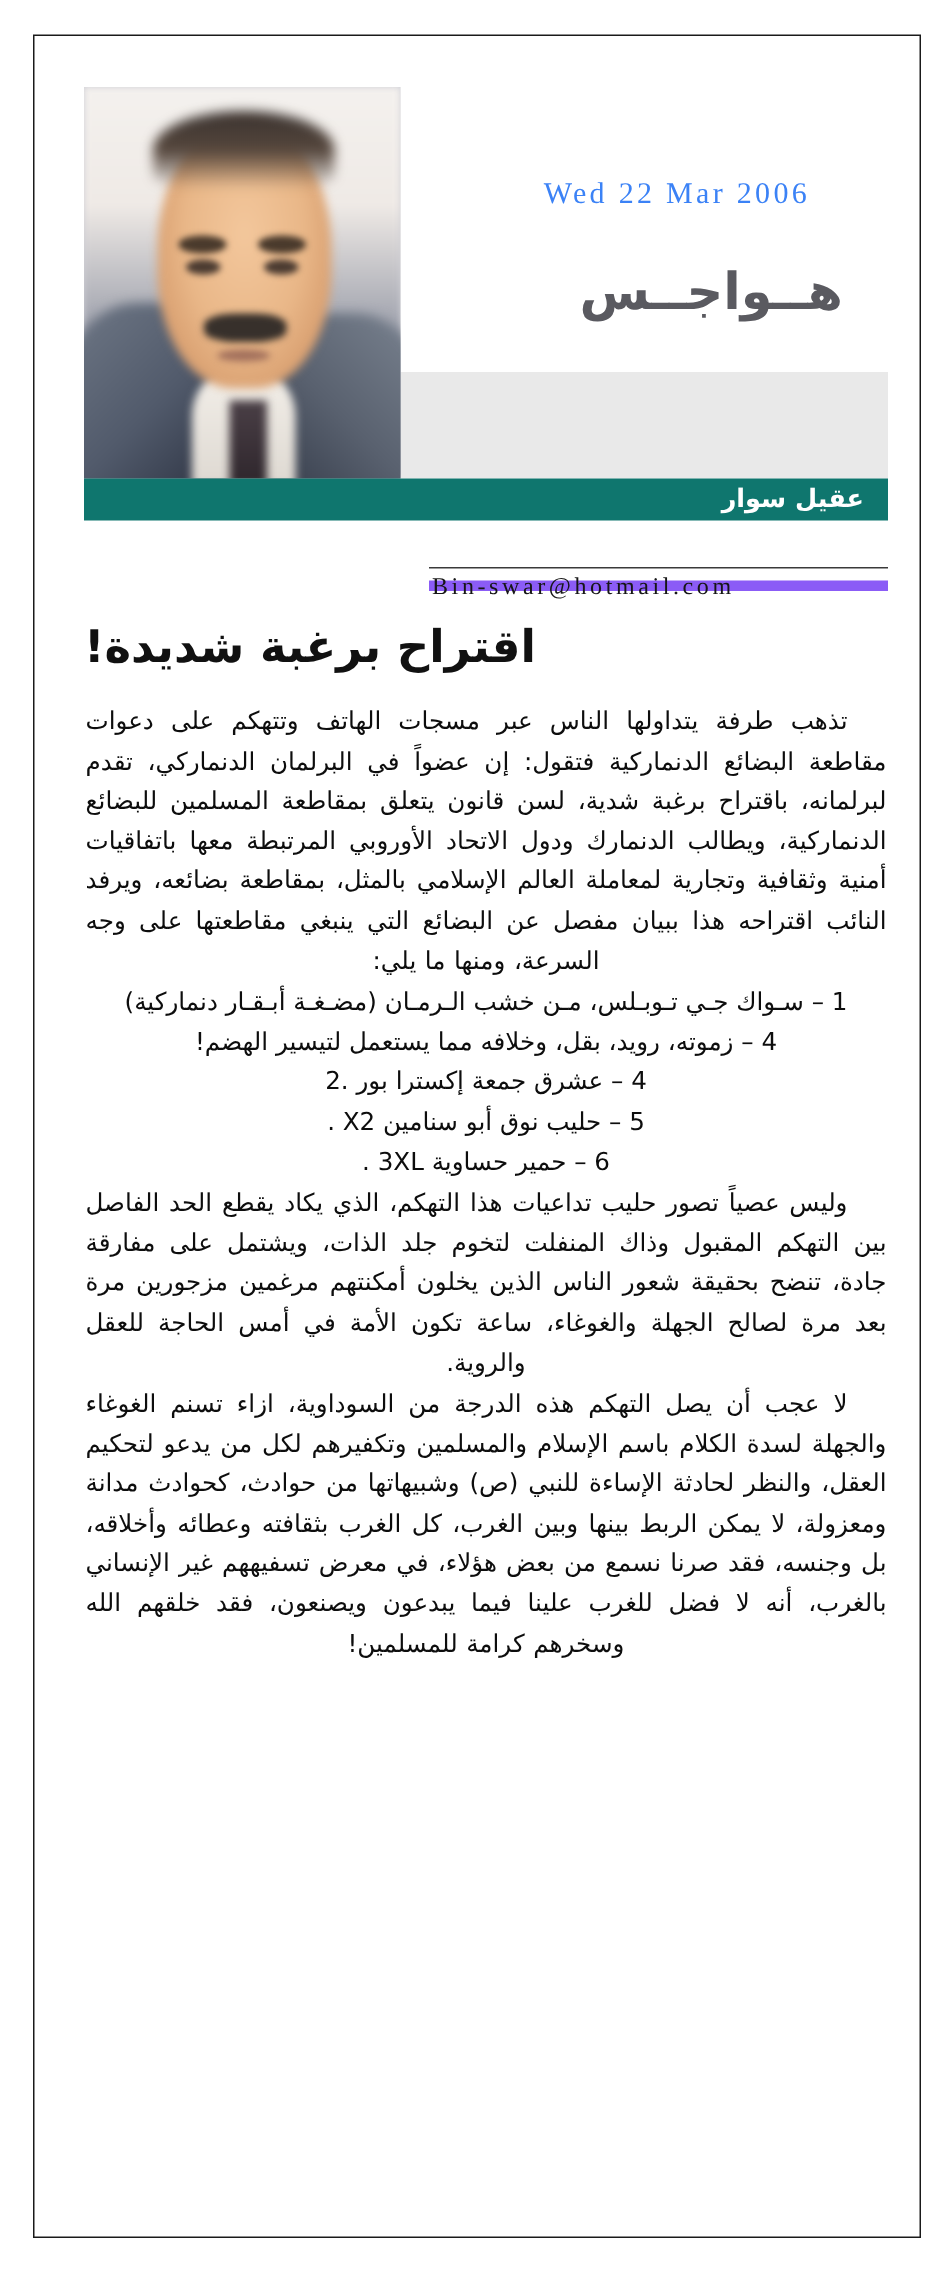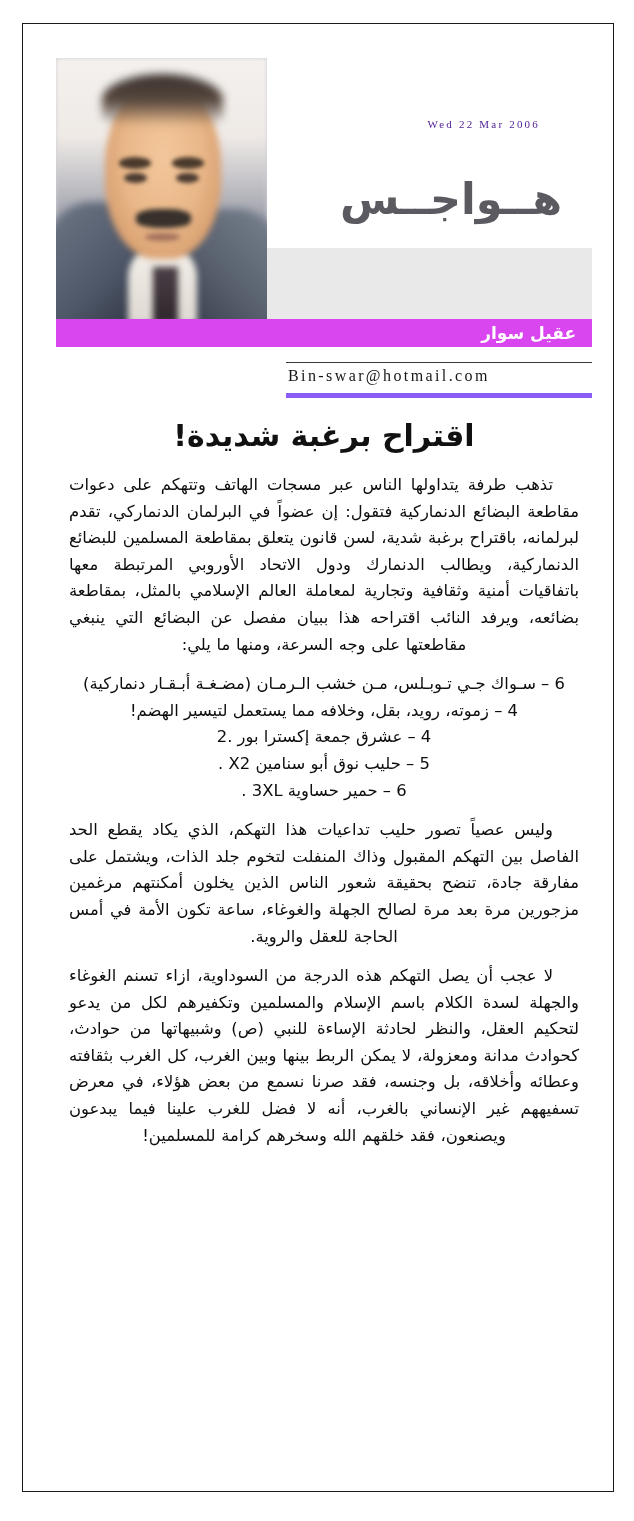--- a/index.html
+++ b/index.html
@@ -151,33 +151,33 @@
     top: 0;
     width: 536px;
     height: 261px;
   }
 
   .dateline {
     position: absolute;
     right: 52px;
     top: 60px;
     font-family: "Liberation Serif", "DejaVu Serif", serif;
-    font-size: 11px;
+    font-size: 20px;
     letter-spacing: 2.2px;
-    color: #4c1d95;
+    color: #3b82f6;
     white-space: nowrap;
     direction: ltr;
   }
 
   .brand {
     position: absolute;
     right: 30px;
     top: 120px;
     font-family: "DejaVu Sans", sans-serif;
-    font-size: 43px;
+    font-size: 34px;
     font-weight: 700;
     color: #5a5a60;
     letter-spacing: -1px;
     white-space: nowrap;
     line-height: 1;
   }
 
   .gray-band {
     position: absolute;
     left: 211px;
@@ -186,42 +186,42 @@
     height: 71px;
     background: #e9e9e9;
   }
 
   .author-band {
     position: absolute;
     left: 0;
     top: 261px;
     width: 536px;
     height: 28px;
-    background: #d946ef;
+    background: #0f766e;
   }
   .author-name {
     position: absolute;
     right: 16px;
     top: 2px;
     color: #ffffff;
     font-size: 17px;
     font-weight: 700;
     font-family: "DejaVu Sans", sans-serif;
     line-height: 24px;
     white-space: nowrap;
   }
 
   
   .email-block {
     position: relative;
-    margin-top: 16px;
+    margin-top: 32px;
     width: 306px;
-    height: 36px;
+    height: 16px;
     border-top: 1px solid #3a3a3a;
-    border-bottom: 5px solid #8b5cf6;
+    border-bottom: 7px solid #8b5cf6;
     box-sizing: border-box;
   }
   .email-text {
     position: absolute;
     left: 2px;
     top: 4px;
     direction: ltr;
     font-family: "Liberation Serif", "DejaVu Serif", serif;
     font-size: 16px;
     letter-spacing: 2.4px;
@@ -229,38 +229,38 @@
     white-space: nowrap;
   }
 
   
   .article {
     margin-top: 20px;
     width: 536px;
   }
 
   .article-title {
-    text-align: center;
+    text-align: left;
     font-family: "DejaVu Sans", sans-serif;
     font-size: 30px;
     font-weight: 700;
     color: #111111;
     letter-spacing: -0.5px;
     margin: 0 0 18px 0;
     line-height: 1.2;
   }
 
   .para {
     font-family: "DejaVu Sans", "Liberation Sans", sans-serif;
     font-size: 16.4px;
     line-height: 26.6px;
     color: #0d0d0d;
     text-align: justify;
     text-align-last: center;
-    margin: 13px;
+    margin: 1px;
     text-indent: 26px;
     word-spacing: 0.5px;
   }
   .para + .para { margin-top: 0; }
 
   .list {
     list-style: none;
     margin: 0;
     padding: 0;
   }
@@ -315,21 +315,21 @@
       <div class="email-text">Bin-swar@hotmail.com</div>
     </div>
 
     <div class="article">
 
       <h1 class="article-title">اقتراح برغبة شديدة!</h1>
 
       <p class="para">تذهب طرفة يتداولها الناس عبر مسجات الهاتف وتتهكم على دعوات مقاطعة البضائع الدنماركية فتقول: إن عضواً في البرلمان الدنماركي، تقدم لبرلمانه، باقتراح برغبة شدية، لسن قانون يتعلق بمقاطعة المسلمين للبضائع الدنماركية، ويطالب الدنمارك ودول الاتحاد الأوروبي المرتبطة معها باتفاقيات أمنية وثقافية وتجارية لمعاملة العالم الإسلامي بالمثل، بمقاطعة بضائعه، ويرفد النائب اقتراحه هذا ببيان مفصل عن البضائع التي ينبغي مقاطعتها على وجه السرعة، ومنها ما يلي:</p>
 
       <ul class="list">
-        <li>6 – سـواك جـي تـوبـلس، مـن خشب الـرمـان (مضـغـة أبـقـار دنماركية)</li>
+        <li>1 – سـواك جـي تـوبـلس، مـن خشب الـرمـان (مضـغـة أبـقـار دنماركية)</li>
         <li>4 – زموته، رويد، بقل، وخلافه مما يستعمل لتيسير الهضم!</li>
         <li class="single">4 – عشرق جمعة إكسترا بور .2</li>
         <li class="single">5 – حليب نوق أبو سنامين X2 .</li>
         <li class="single">6 – حمير حساوية 3XL .</li>
       </ul>
 
       <p class="para">وليس عصياً تصور حليب تداعيات هذا التهكم، الذي يكاد يقطع الحد الفاصل بين التهكم المقبول وذاك المنفلت لتخوم جلد الذات، ويشتمل على مفارقة جادة، تنضح بحقيقة شعور الناس الذين يخلون أمكنتهم مرغمين مزجورين مرة بعد مرة لصالح الجهلة والغوغاء، ساعة تكون الأمة في أمس الحاجة للعقل والروية.</p>
 
       <p class="para">لا عجب أن يصل التهكم هذه الدرجة من السوداوية، ازاء تسنم الغوغاء والجهلة لسدة الكلام باسم الإسلام والمسلمين وتكفيرهم لكل من يدعو لتحكيم العقل، والنظر لحادثة الإساءة للنبي (ص) وشبيهاتها من حوادث، كحوادث مدانة ومعزولة، لا يمكن الربط بينها وبين الغرب، كل الغرب بثقافته وعطائه وأخلاقه، بل وجنسه، فقد صرنا نسمع من بعض هؤلاء، في معرض تسفيههم غير الإنساني بالغرب، أنه لا فضل للغرب علينا فيما يبدعون ويصنعون، فقد خلقهم الله وسخرهم كرامة للمسلمين!</p>
 

